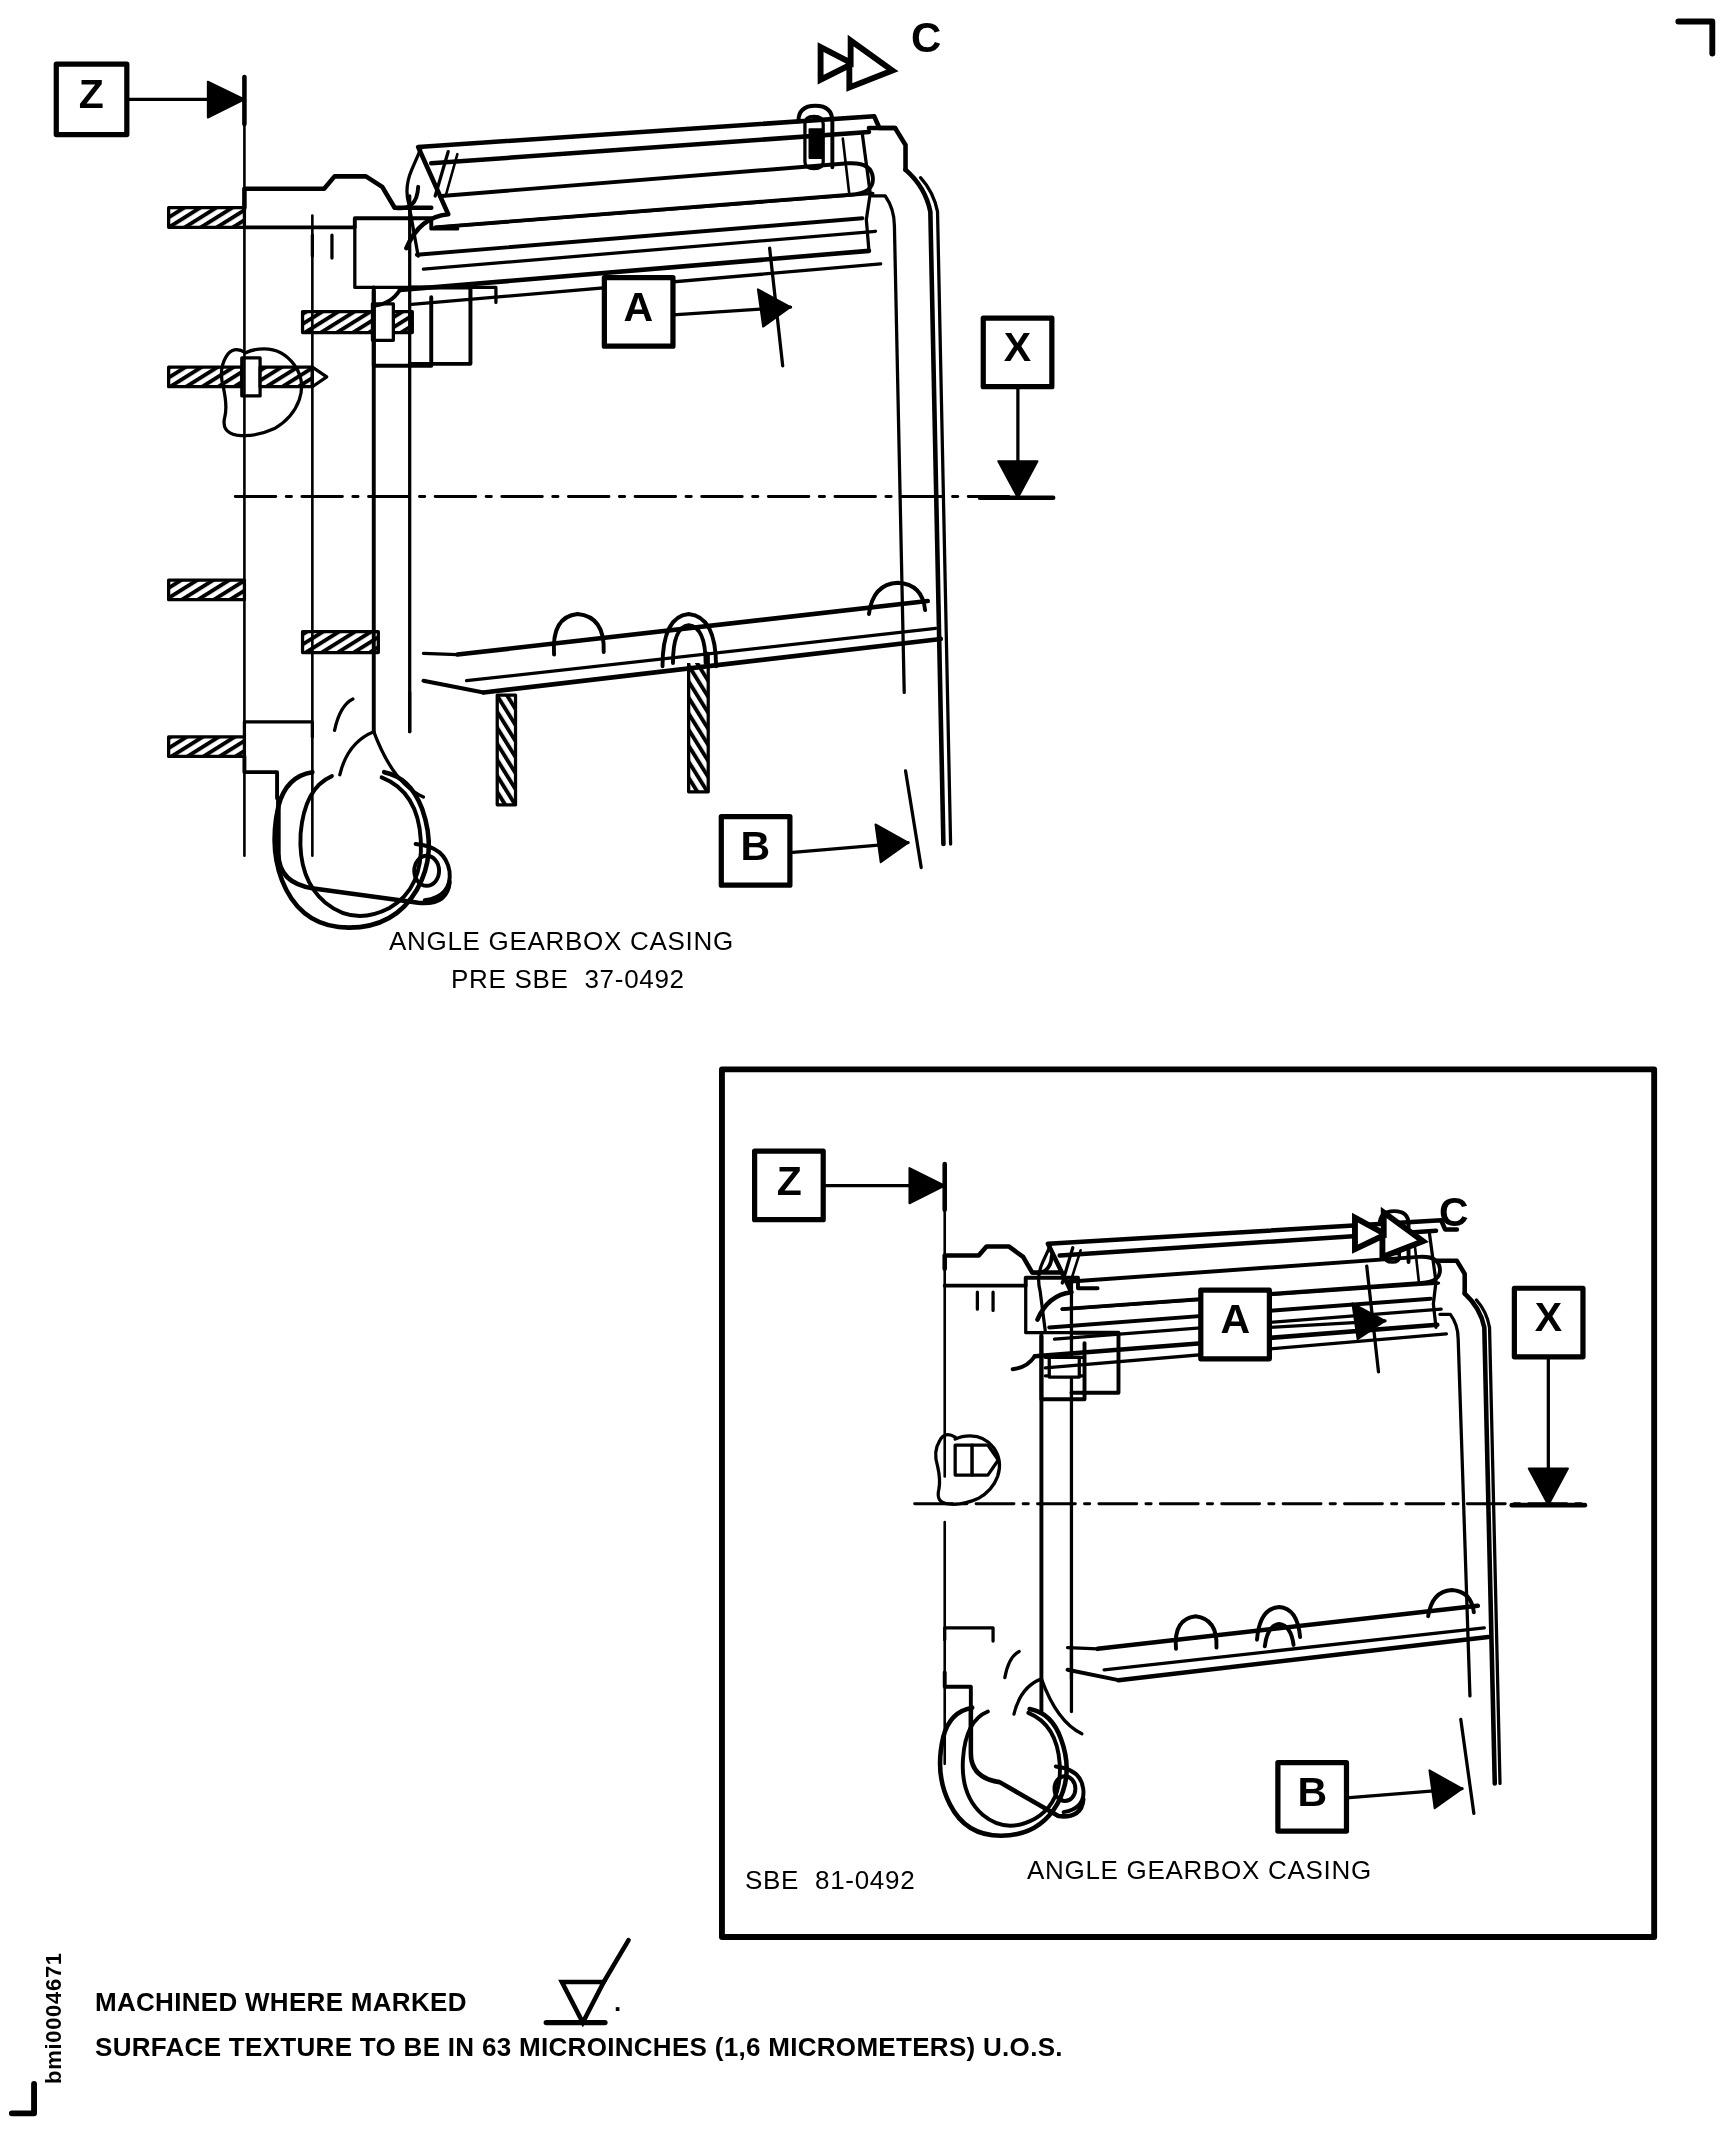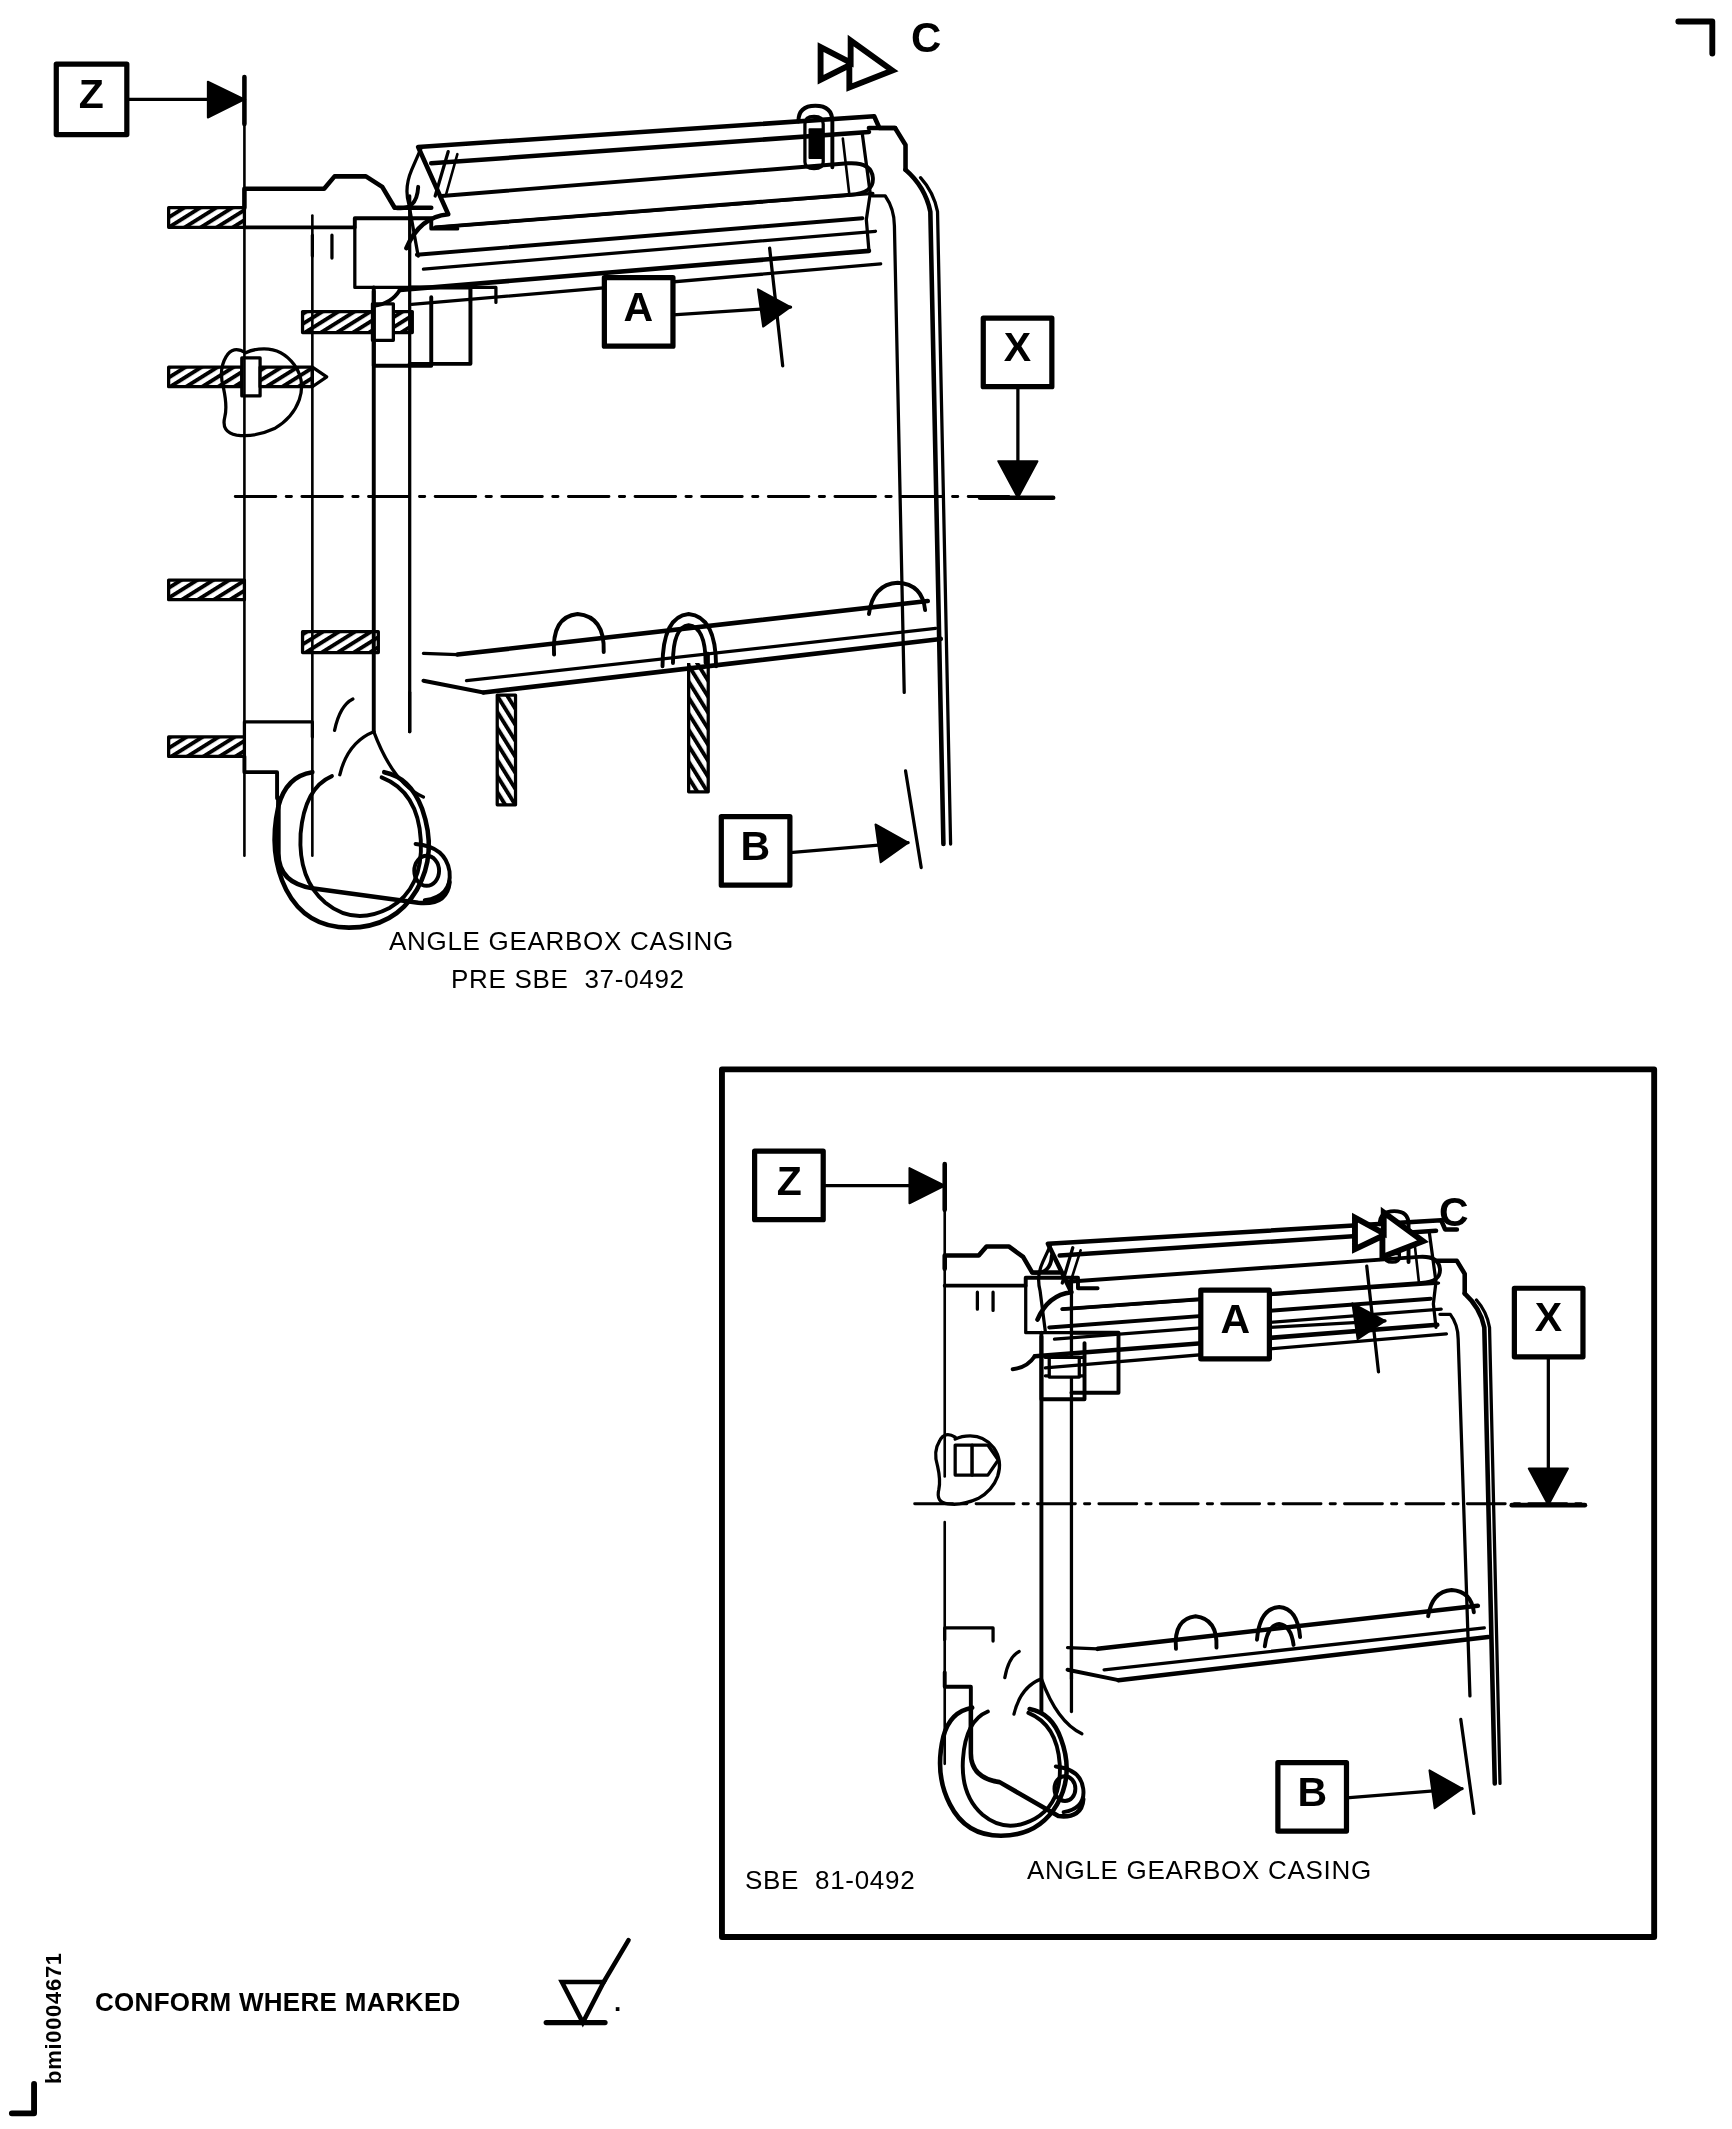--- a/index.html
+++ b/index.html
@@ -382,19 +382,20 @@
 
 <div class="txt datum-letter" style="left:755px; top:1158px; width:69px;">Z</div>
 <div class="txt datum-letter" style="left:1201px; top:1296px; width:69px;">A</div>
 <div class="txt datum-letter" style="left:1514px; top:1294px; width:69px;">X</div>
 <div class="txt datum-letter" style="left:1278px; top:1769px; width:69px;">B</div>
 <div class="txt" style="left:1439px; top:1189px; font-size:41px; font-weight:bold;">C</div>
 
 <div class="txt caption" style="left:745px; top:1865px;">SBE  81-0492</div>
 <div class="txt caption" style="left:1027px; top:1855px;">ANGLE GEARBOX CASING</div>
 
-<div class="txt note" style="left:95px; top:1987px;">CONFORM WHERE MARKED</div>
+<div class="txt note" style="left:95px; top:1987px;">MACHINED WHERE MARKED</div>
 <div class="txt note" style="left:614px; top:1987px;">.</div>
+<div class="txt note" style="left:95px; top:2032px;">SURFACE TEXTURE TO BE IN 63 MICROINCHES (1,6 MICROMETERS) U.O.S.</div>
 
 <div class="id-vertical" style="left:41px; top:2084px;">bmi0004671</div>
 
 </div>
 
 
 </body></html>

